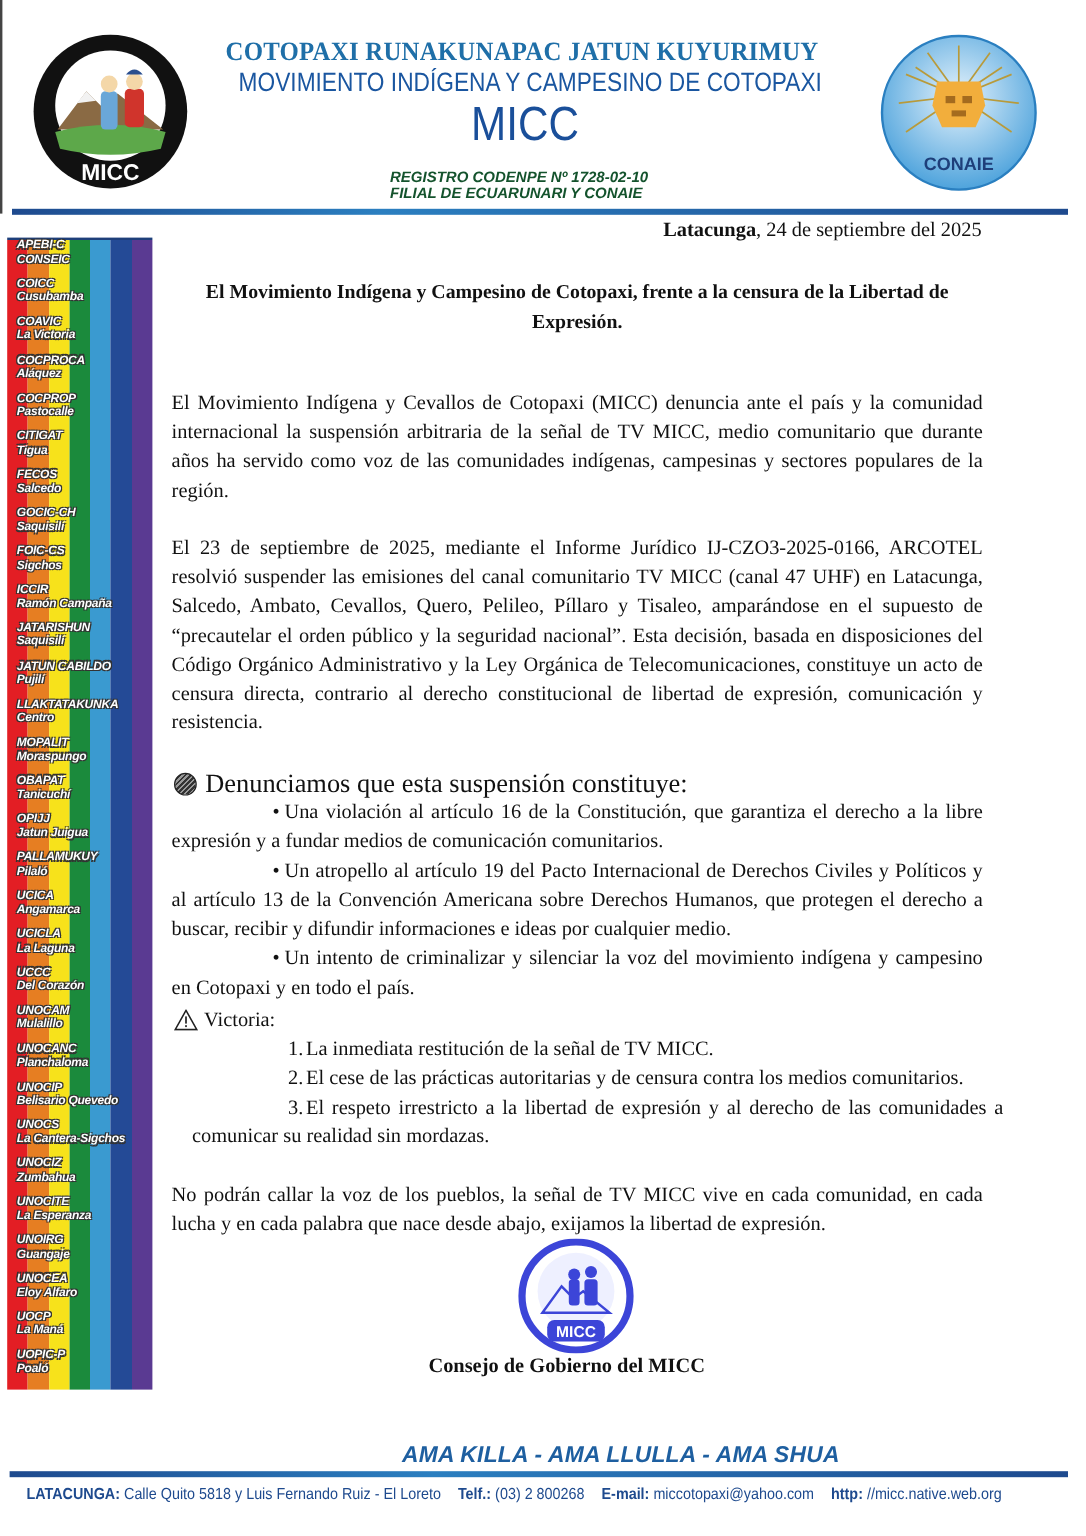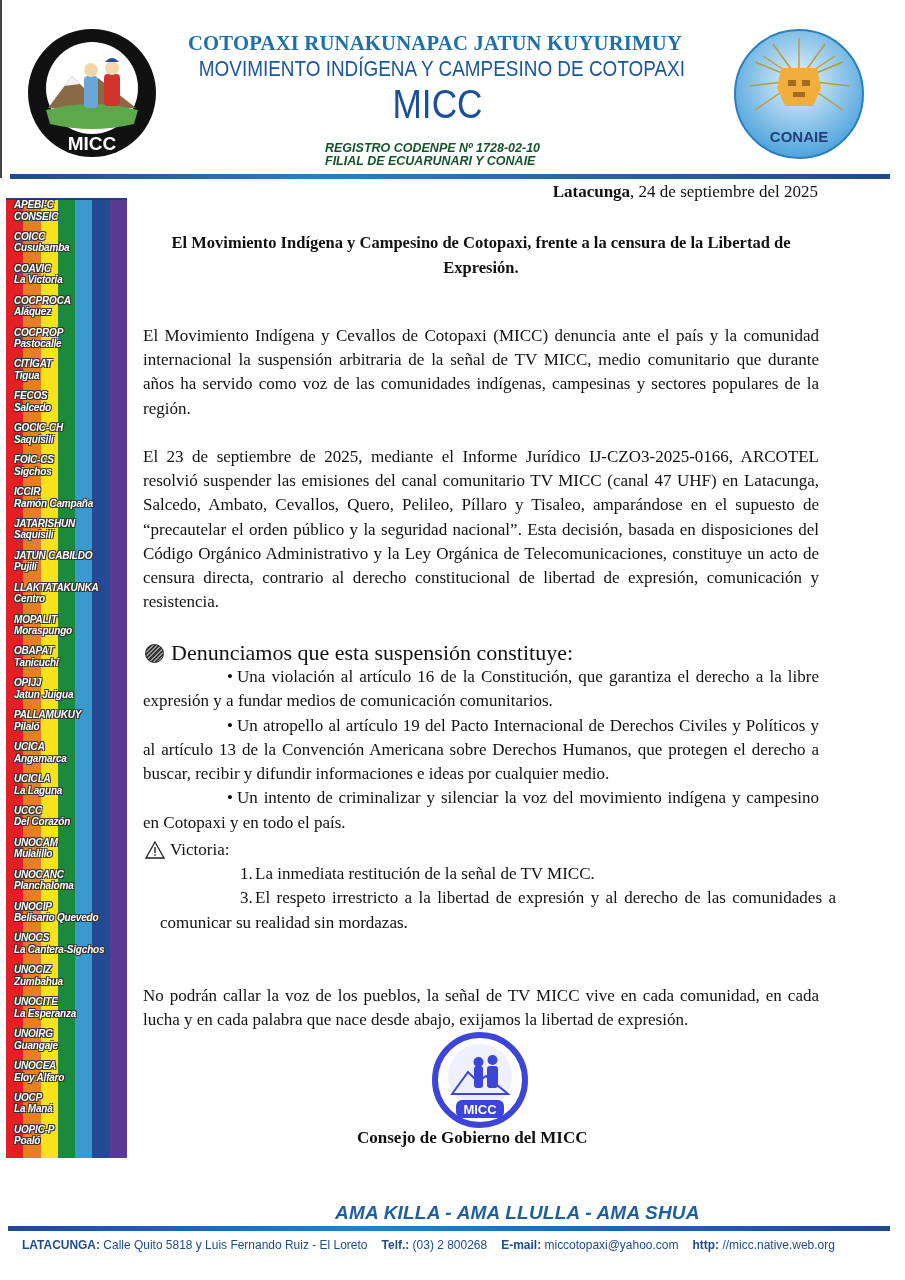--- a/index.html
+++ b/index.html
@@ -268,20 +268,21 @@
   <svg class="warn-icon" viewBox="0 0 20 18">
     <path d="M10 1 L19 17 L1 17 Z" fill="none" stroke="#222" stroke-width="1.3"></path>
     <rect x="9.3" y="6" width="1.4" height="6" fill="#222"></rect>
     <rect x="9.3" y="13.3" width="1.4" height="1.6" fill="#222"></rect>
   </svg>
   <span>Victoria:</span>
 </div>
 
 <div class="numbered">
   <div class="num-item"><span class="n">1.</span><span>La inmediata restitución de la señal de TV MICC.</span></div>
+  <div class="num-item"><span class="n">2.</span><span>El cese de las prácticas autoritarias y de censura contra los medios comunitarios.</span></div>
   <div class="num-item"><span class="n">3.</span><span>El respeto irrestricto a la libertad de expresión y al derecho de las comunidades a comunicar su realidad sin mordazas.</span></div>
 </div>
 
 <div class="para p3">No podrán callar la voz de los pueblos, la señal de TV MICC vive en cada comunidad, en cada lucha y en cada palabra que nace desde abajo, exijamos la libertad de expresión.</div>
 
 <svg class="stamp" viewBox="0 0 100 96">
   <circle cx="50" cy="48" r="45" fill="#fff" stroke="#3c45d8" stroke-width="6"></circle>
   <circle cx="50" cy="44" r="32" fill="#eef0ff"></circle>
   <path d="M22 62 L38 40 L48 50 L56 44 L78 62 Z" fill="none" stroke="#3c45d8" stroke-width="2"></path>
   <rect x="44" y="34" width="9" height="22" rx="3" fill="#3c45d8"></rect>

